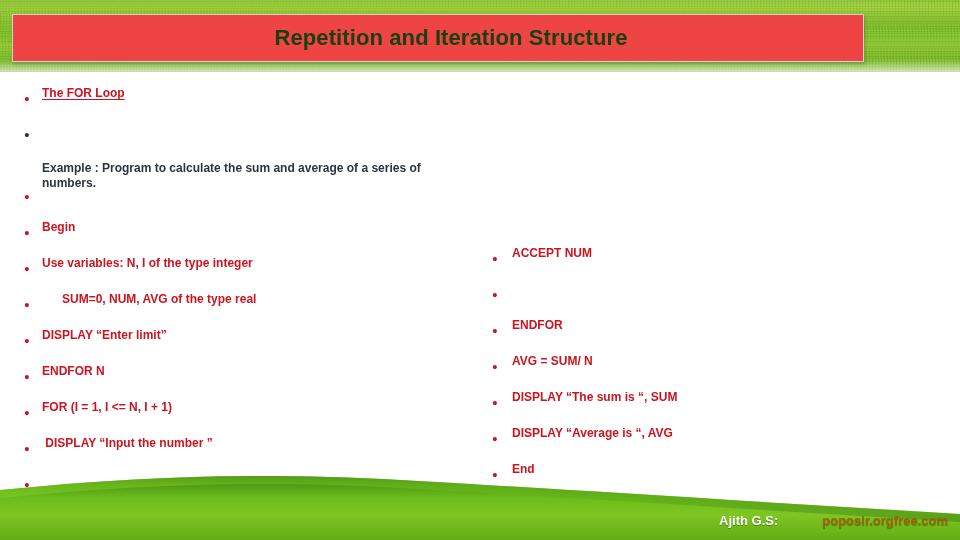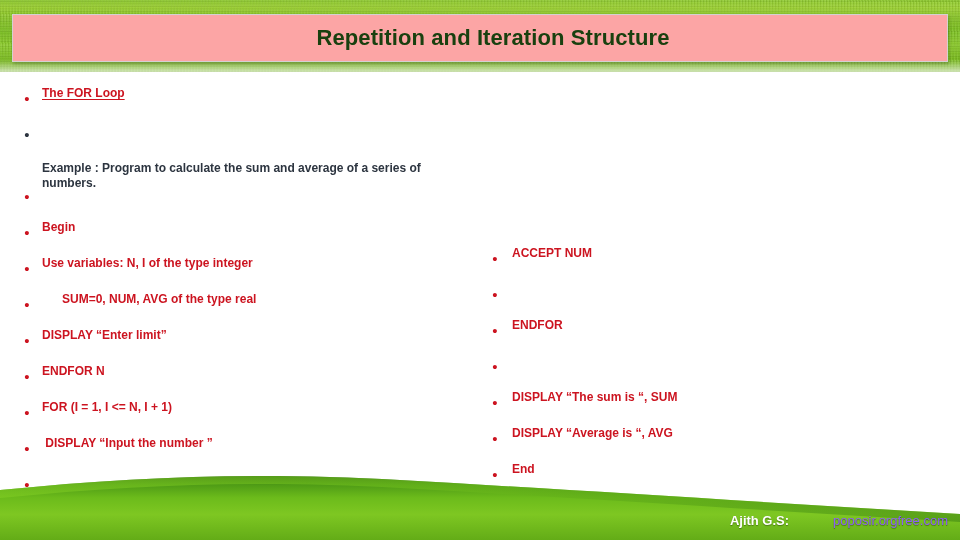--- a/index.html
+++ b/index.html
@@ -44,22 +44,22 @@
   }
   #top-banner .fade {
     position:absolute; left:0; top:60px;
     width:960px; height:22px;
     background:linear-gradient(180deg, rgba(255,255,255,0) 0%, rgba(255,255,255,0.55) 45%, #ffffff 100%);
   }
 
   
   #title-box {
     position:absolute; left:12px; top:14px;
-    width:936px; height:48px;
-    background:#fca5a5;
+    width:852px; height:48px;
+    background:#ef4444;
     border:1px solid #d2d2d2;
     box-shadow:1px 2px 3px rgba(0,0,0,0.22);
     display:flex; align-items:center; justify-content:center;padding-left:26px;
   }
   #title-text {
     font-size:22px;
     font-weight:bold;
     color:#19400f;
     letter-spacing:0.1px;
     white-space:nowrap;
@@ -123,21 +123,21 @@
     width:960px; height:22px;
     display:flex; justify-content:flex-end; align-items:center;
     padding-right:12px;
   }
   #footer .fauthor {
     font-size:13px; font-weight:bold; color:#ffffff;
     text-shadow:0 1px 1px rgba(0,0,0,0.35);
     margin-right:44px;
   }
   #footer .fsite {
-    font-size:13px; font-weight:normal; color:#8b5cf6;
+    font-size:13px; font-weight:bold; color:#a16207;
     text-shadow:0 1px 1px rgba(0,0,0,0.35);
   }
 </style>
 </head>
 <body>
 
 <div id="slide">
 
   <div id="top-banner">
     <div class="grass"></div>
@@ -201,20 +201,21 @@
       </div>
       <div class="bullet-row rrow" style="top: 36px;">
         <span class="bul">•</span>
       </div>
       <div class="bullet-row rrow" style="top: 72px;">
         <span class="bul">•</span>
         <span class="txt">ENDFOR</span>
       </div>
       <div class="bullet-row rrow" style="top: 108px;">
         <span class="bul">•</span>
+        <span class="txt">AVG = SUM/ N</span>
       </div>
       <div class="bullet-row rrow" style="top: 144px;">
         <span class="bul">•</span>
         <span class="txt">DISPLAY “The sum is “, SUM</span>
       </div>
       <div class="bullet-row rrow" style="top: 180px;">
         <span class="bul">•</span>
         <span class="txt">DISPLAY “Average is “, AVG</span>
       </div>
       <div class="bullet-row rrow" style="top: 216px;">

